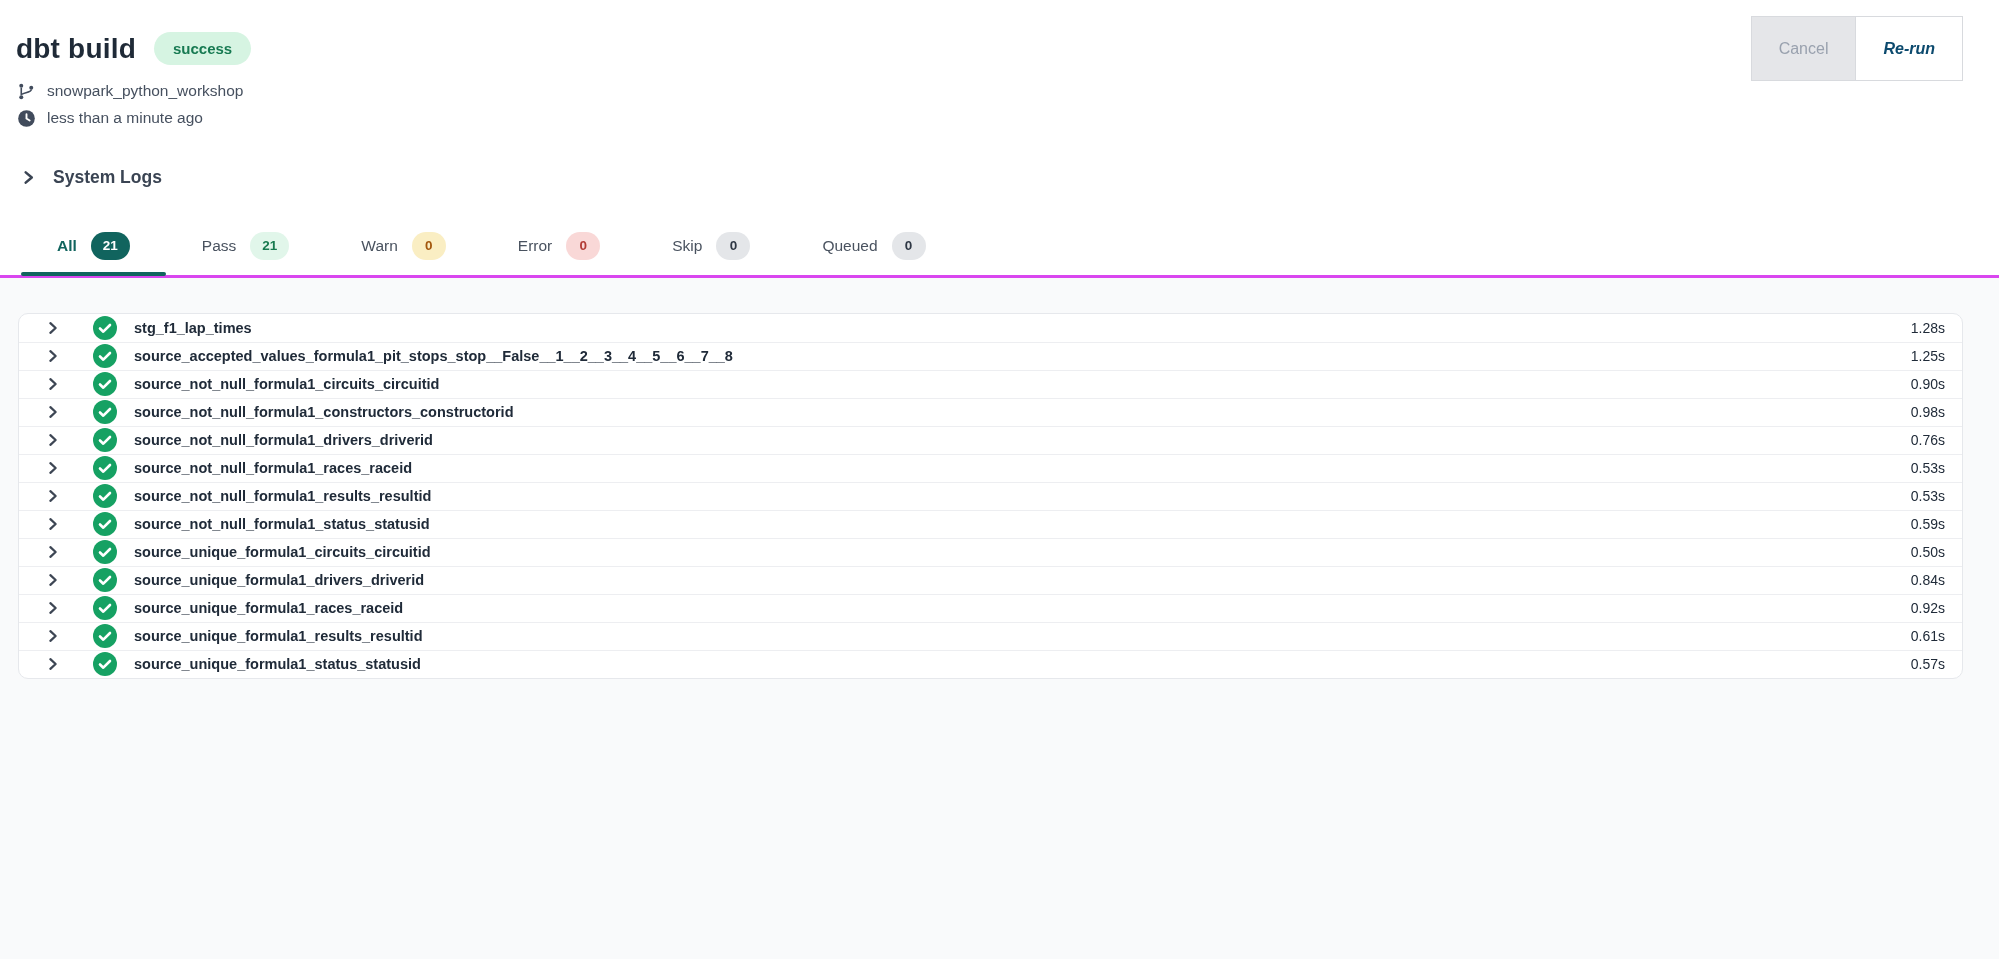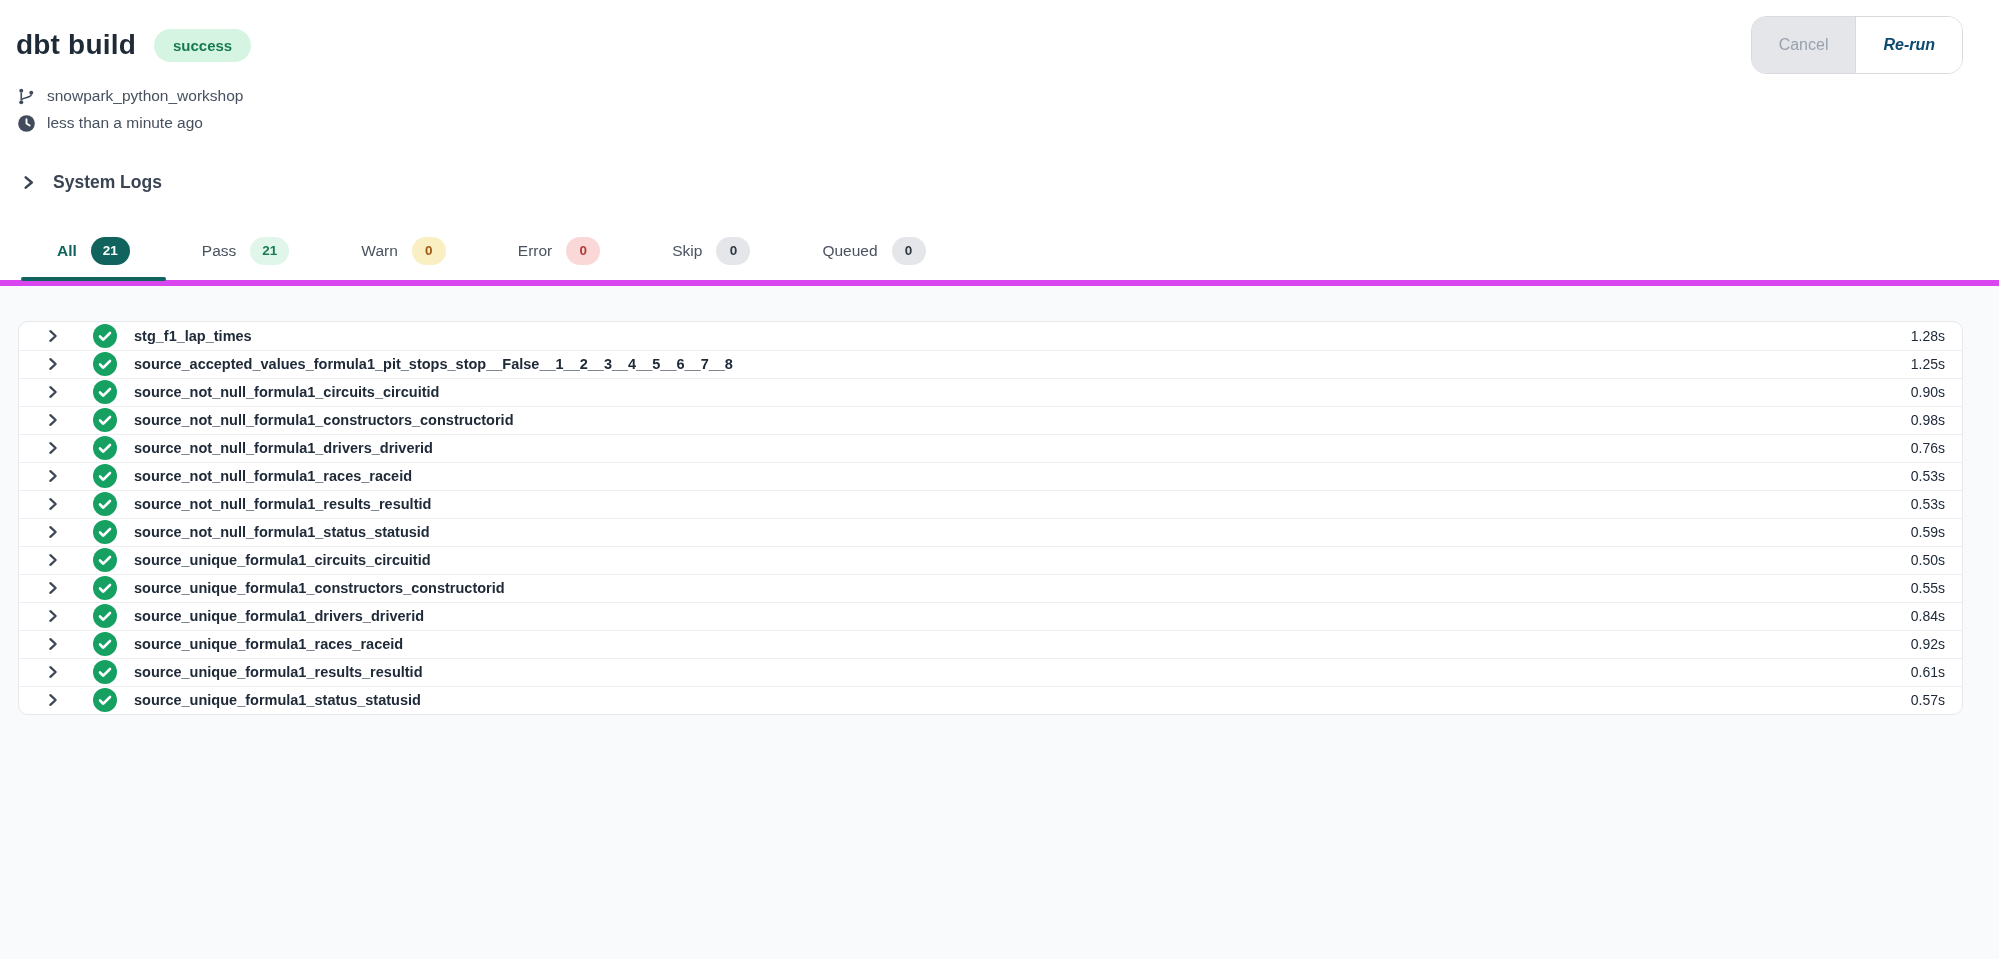--- a/index.html
+++ b/index.html
@@ -23,47 +23,47 @@
     font-size: 15px;
     font-weight: 600;
     padding: 9px 19px;
     border-radius: 20px;
     line-height: 1;
   }
   .btn-group {
     margin-left: auto;
     display: flex;
     border: 1px solid #d8dade;
-    border-radius: 15px;
+    border-radius: 0;
     overflow: hidden;
-    height: 58px;
+    height: 65px;
   }
   .btn {
     font-family: inherit;
     font-size: 16px;
     border: none;
     padding: 0 27px;
     cursor: pointer;
     display: flex;
     align-items: center;
   }
   .btn-cancel { background: #e5e6e9; color: #99a1ae; border-right: 1px solid #d8dade; cursor: default; }
   .btn-rerun { background: #ffffff; color: #0c4a6e; font-weight: 600; font-style: italic; }
 
-  .meta { margin-top: 12px; }
+  .meta { }
   .meta-row { display: flex; align-items: center; margin-bottom: 7px; }
   .meta-icon { width: 20px; height: 20px; flex: 0 0 20px; display: flex; align-items: center; justify-content: center; }
   .meta-text { margin-left: 11px; font-size: 15.5px; color: #46505f; }
 
   
   .system-logs { margin-top: 32px; padding-left: 21px; display: flex; align-items: center; cursor: pointer; }
   .system-logs-label { margin-left: 17px; font-size: 17.5px; font-weight: 700; color: #3a4453; }
 
   
-  .tabs { margin-top: 32px; display: flex; border-bottom: 6px solid #d946ef; padding-left: 21px; }
+  .tabs { margin-top: 32px; display: flex; border-bottom: 3px solid #d946ef; padding-left: 21px; }
   .tab {
     display: flex; align-items: center; gap: 14px;
     padding: 12px 36px 15px 36px;
     position: relative; cursor: pointer;
   }
   .tab-label { font-size: 15.5px; font-weight: 500; color: #49525f; }
   .tab.active .tab-label { color: #11645e; font-weight: 600; }
   .tab.active::after {
     content: ""; position: absolute; left: 0; right: 0; bottom: -1px;
     height: 4px; background: #11645e; border-radius: 2px;
@@ -308,35 +308,20 @@
           <svg viewBox="0 0 16 16" width="14" height="14">
             <path d="M5 2.5 L11 8 L5 13.5" fill="none" stroke="#3d4654" stroke-width="2.6" stroke-linecap="round" stroke-linejoin="round"></path>
           </svg>
         </span>
         <span class="row-check">
           <svg viewBox="0 0 24 24" width="24" height="24">
             <circle cx="12" cy="12" r="12" fill="#16a163"></circle>
             <path d="M7 12.5 L10.3 15.7 L17 9" fill="none" stroke="#ffffff" stroke-width="2.6" stroke-linecap="round" stroke-linejoin="round"></path>
           </svg>
         </span>
-        <span class="row-name">source_unique_formula1_constructors_constructorid</span>
-        <span class="row-duration">0.55s</span>
-      </div>
-      <div class="result-row">
-        <span class="row-chevron">
-          <svg viewBox="0 0 16 16" width="14" height="14">
-            <path d="M5 2.5 L11 8 L5 13.5" fill="none" stroke="#3d4654" stroke-width="2.6" stroke-linecap="round" stroke-linejoin="round"></path>
-          </svg>
-        </span>
-        <span class="row-check">
-          <svg viewBox="0 0 24 24" width="24" height="24">
-            <circle cx="12" cy="12" r="12" fill="#16a163"></circle>
-            <path d="M7 12.5 L10.3 15.7 L17 9" fill="none" stroke="#ffffff" stroke-width="2.6" stroke-linecap="round" stroke-linejoin="round"></path>
-          </svg>
-        </span>
         <span class="row-name">source_unique_formula1_drivers_driverid</span>
         <span class="row-duration">0.84s</span>
       </div>
       <div class="result-row">
         <span class="row-chevron">
           <svg viewBox="0 0 16 16" width="14" height="14">
             <path d="M5 2.5 L11 8 L5 13.5" fill="none" stroke="#3d4654" stroke-width="2.6" stroke-linecap="round" stroke-linejoin="round"></path>
           </svg>
         </span>
         <span class="row-check">

